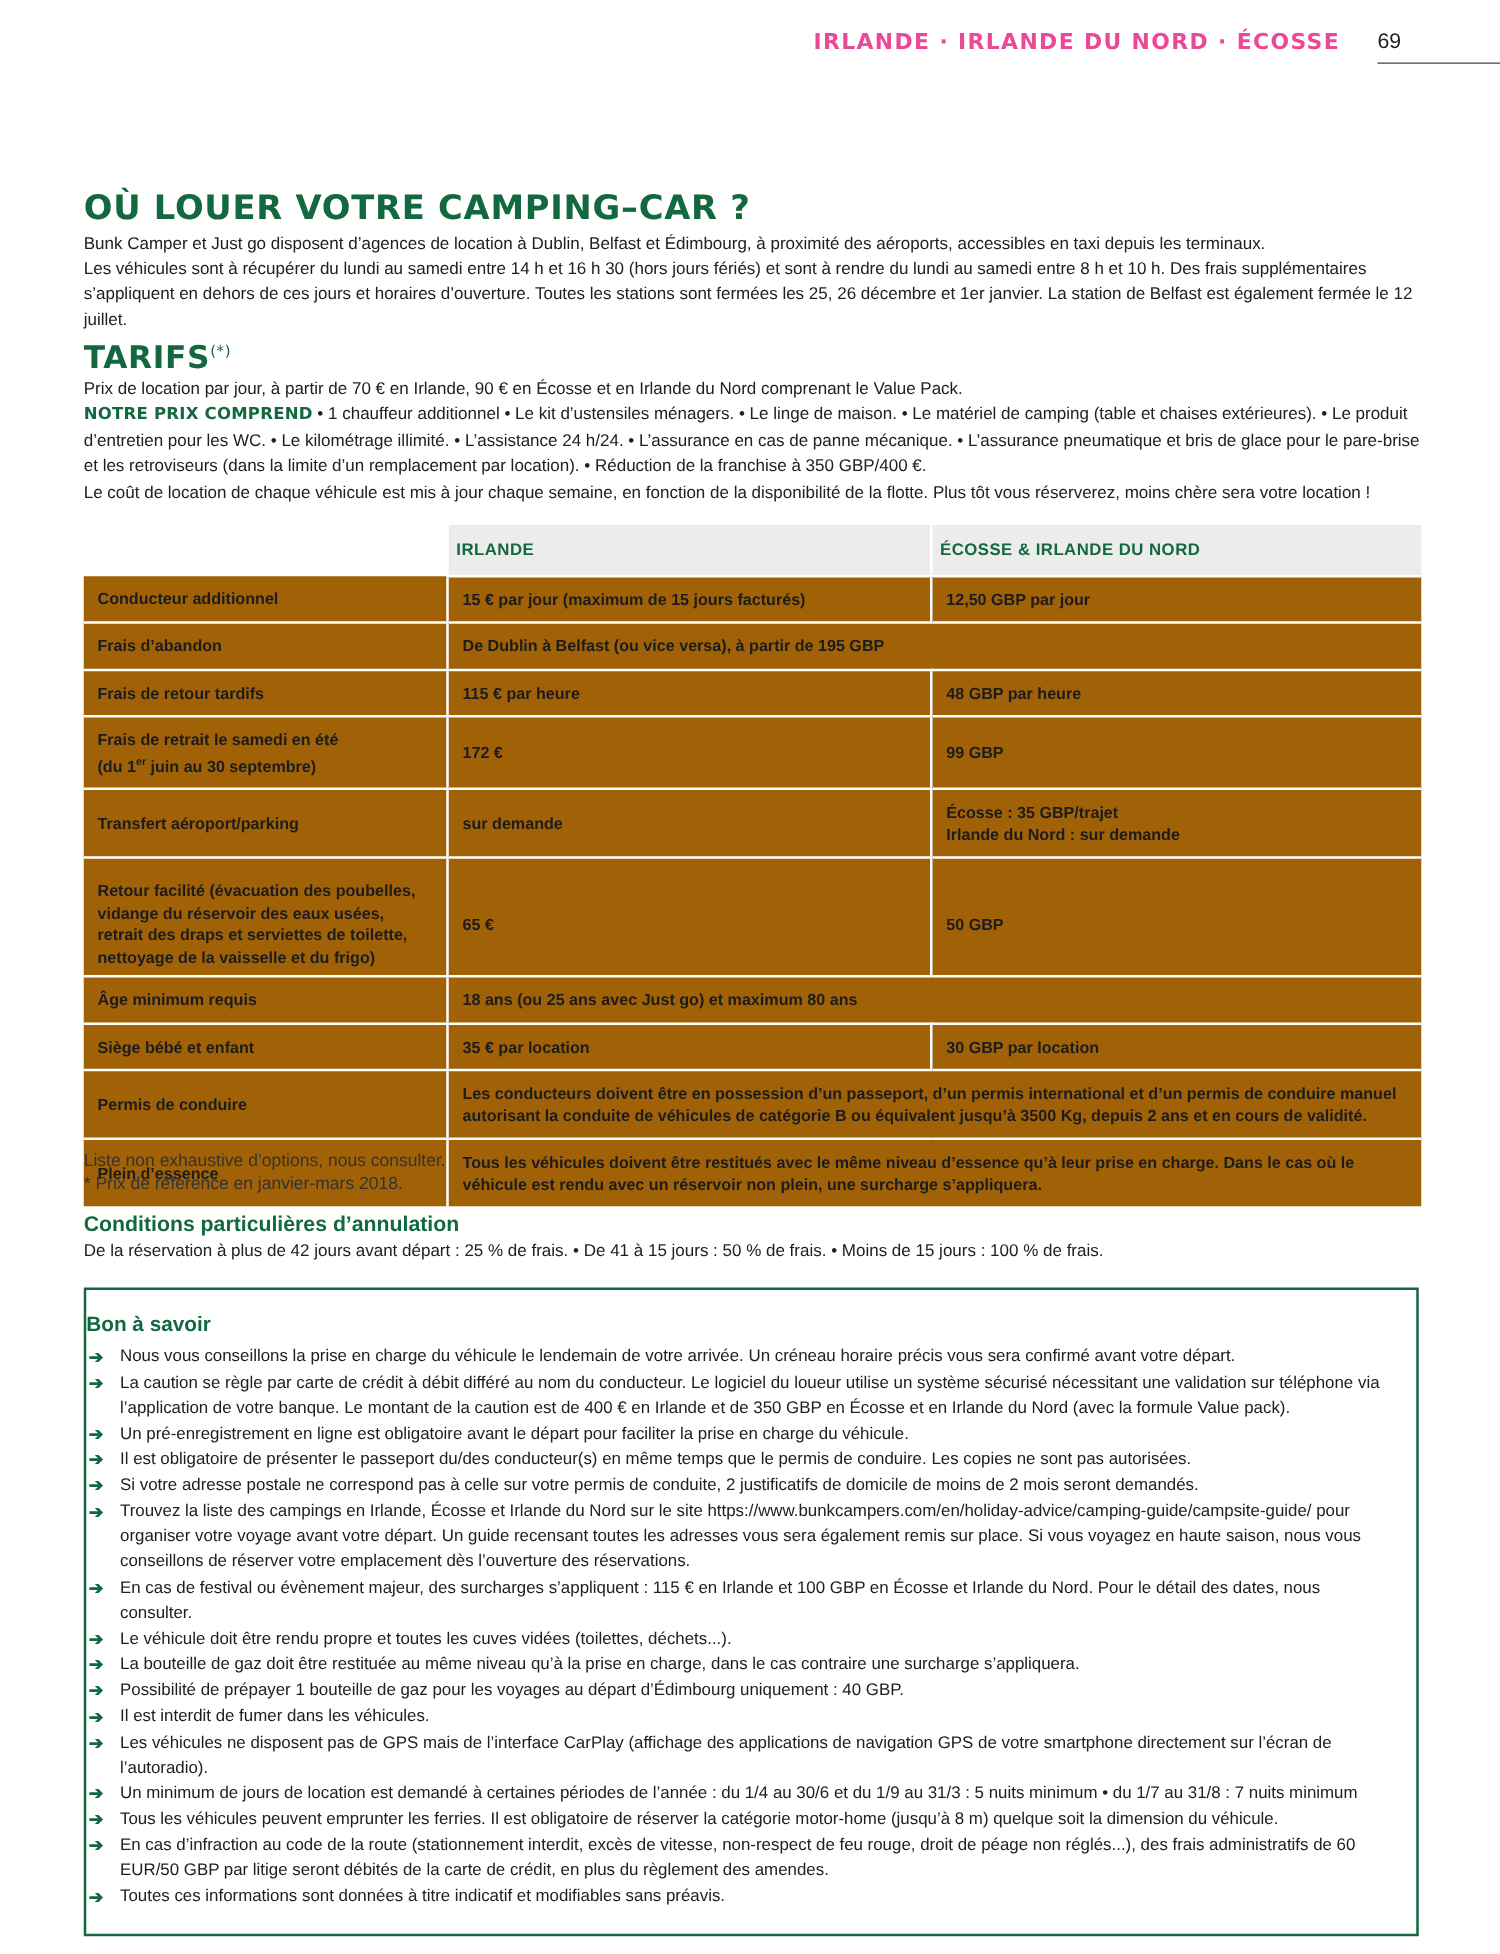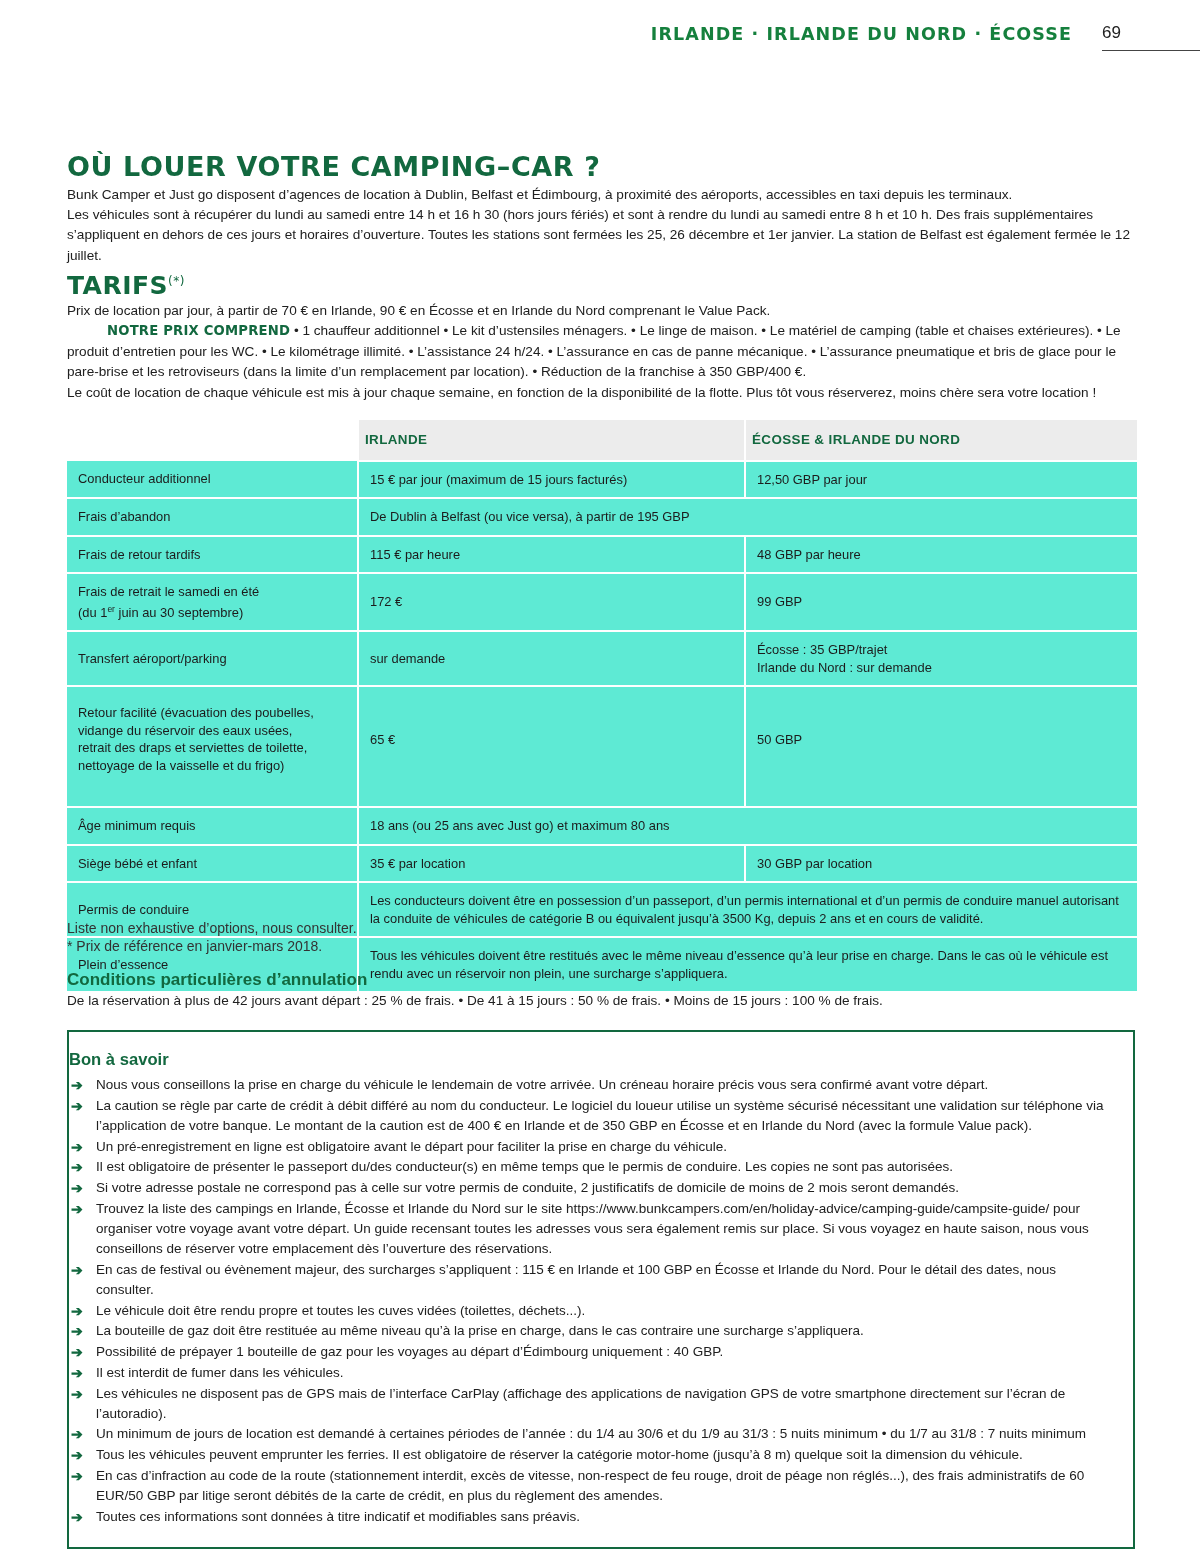--- a/index.html
+++ b/index.html
@@ -16,21 +16,21 @@
   
   .pageheader{
     position:absolute; left:0; top:0; width:1200px; height:70px;
   }
   .hdr-inner{
     position:absolute; right:0; top:24px;
     display:flex; align-items:flex-start; gap:0;
   }
   .hdr-title{
     font-size:17.5px; font-weight:bold; letter-spacing:1.1px;
-    color:#15803d; white-space:nowrap;
+    color:#ec4899; white-space:nowrap;
     font-family:"DejaVu Sans", sans-serif;
     padding-right:18px;
   }
   .hdr-num-wrap{
     width:110px; padding-left:12px; box-sizing:border-box;
   }
   .hdr-num{
     font-size:17px; color:#222; line-height:1; padding-bottom:9px;
     display:block;
   }
@@ -59,49 +59,49 @@
     letter-spacing:.5px; margin:0;
     position:absolute; left:0; top:271px;text-align:center;
   }
   .sup{font-size:12px; vertical-align:super; font-weight:normal;}
 
   .tarifs-body{
     position:absolute; left:0; top:301px; width:1075px;
     font-size:13.6px; line-height:20.4px; color:#202020;
   }
   .tarifs-body p{margin:0;}
-  .lbl-green{color:#12683F; font-weight:bold; font-family:"DejaVu Sans",sans-serif; font-size:13.2px; letter-spacing:.2px;margin-left:40px;}
+  .lbl-green{color:#12683F; font-weight:bold; font-family:"DejaVu Sans",sans-serif; font-size:13.2px; letter-spacing:.2px;}
 
   
   .tbl{
     position:absolute; left:0; top:420px; width:1070px;
     border-collapse:collapse; table-layout:fixed;
     font-size:12.9px; color:#1c1c1c;
   }
   .tbl td,.tbl th{
     vertical-align:middle; text-align:left;
     padding:9px 10px 9px 11px;
-    background:#5eead4;
+    background:#a16207;
     border-bottom:2.2px solid #ffffff;
-    line-height:17.5px; font-weight:normal;
+    line-height:17.5px; font-weight:bold;
   }
   .tbl .c1{width:291px;}
   .tbl .c2{width:387px; border-left:2.2px solid #ffffff;}
   .tbl .c3{width:392px; border-left:2.2px solid #ffffff;}
   .tbl thead th{
     background:#ececec; color:#12683F;
     font-family:Liberation Sans, sans-serif;
     font-weight:bold; text-align:left; font-size:13.4px;
     letter-spacing:.4px; padding:11px 6px 11px 6px;
     border-bottom:2.2px solid #ffffff;
   }
   .tbl thead th.blank{background:#ffffff; border-left:none; border-bottom:none;}
   .tbl tr:last-child td{border-bottom:none;}
   td.span2{border-left:2.2px solid #ffffff;}
-  td.tall{padding-top:17px;padding-bottom:32px;}
+  td.tall{padding-top:17px;padding-bottom:6px;}
 
   .note{
     position:absolute; left:0; top:920px; width:900px;
     font-size:14px; line-height:17.6px; color:#333;
   }
   .note p{margin:0;}
 
   h3.sect3{
     position:absolute; left:0; top:970px; margin:0;
     color:#12683F; font-size:17px; font-weight:bold;

